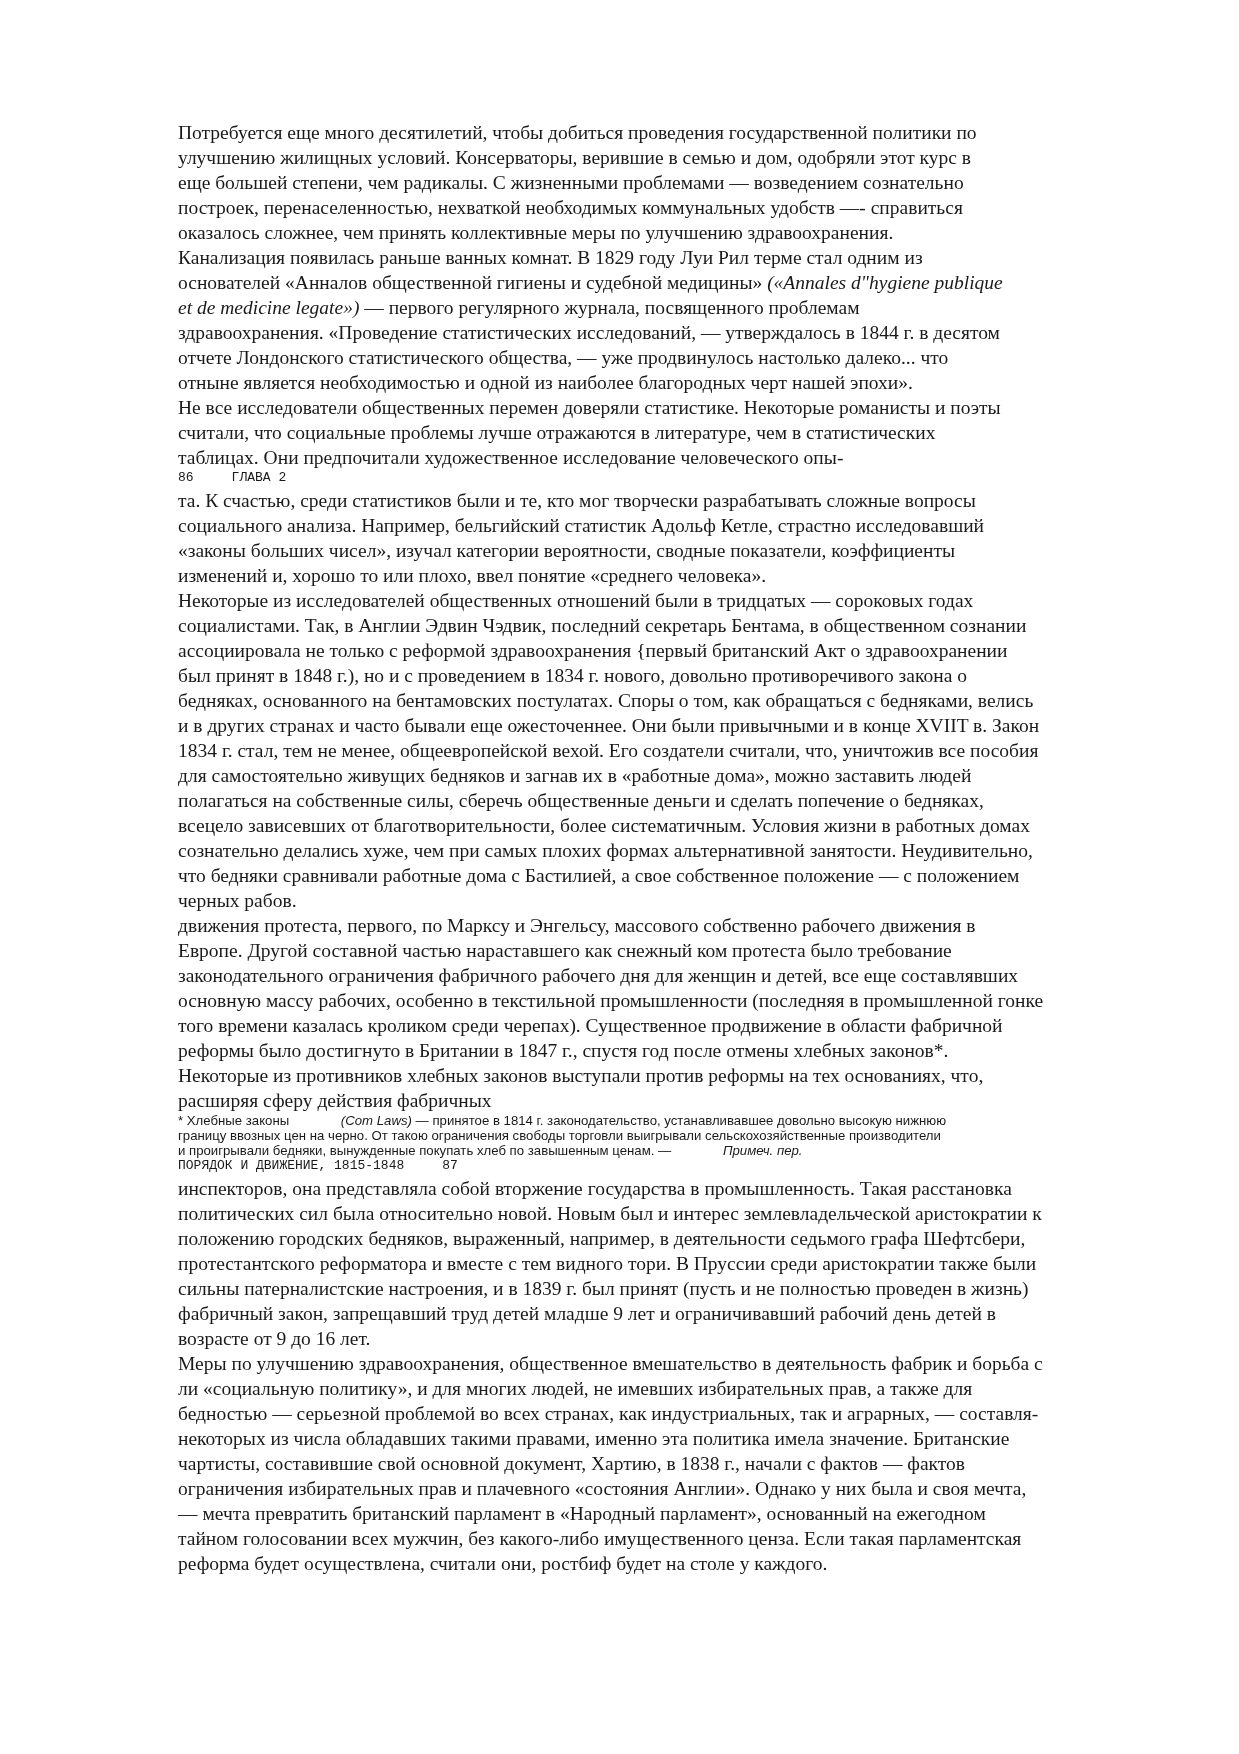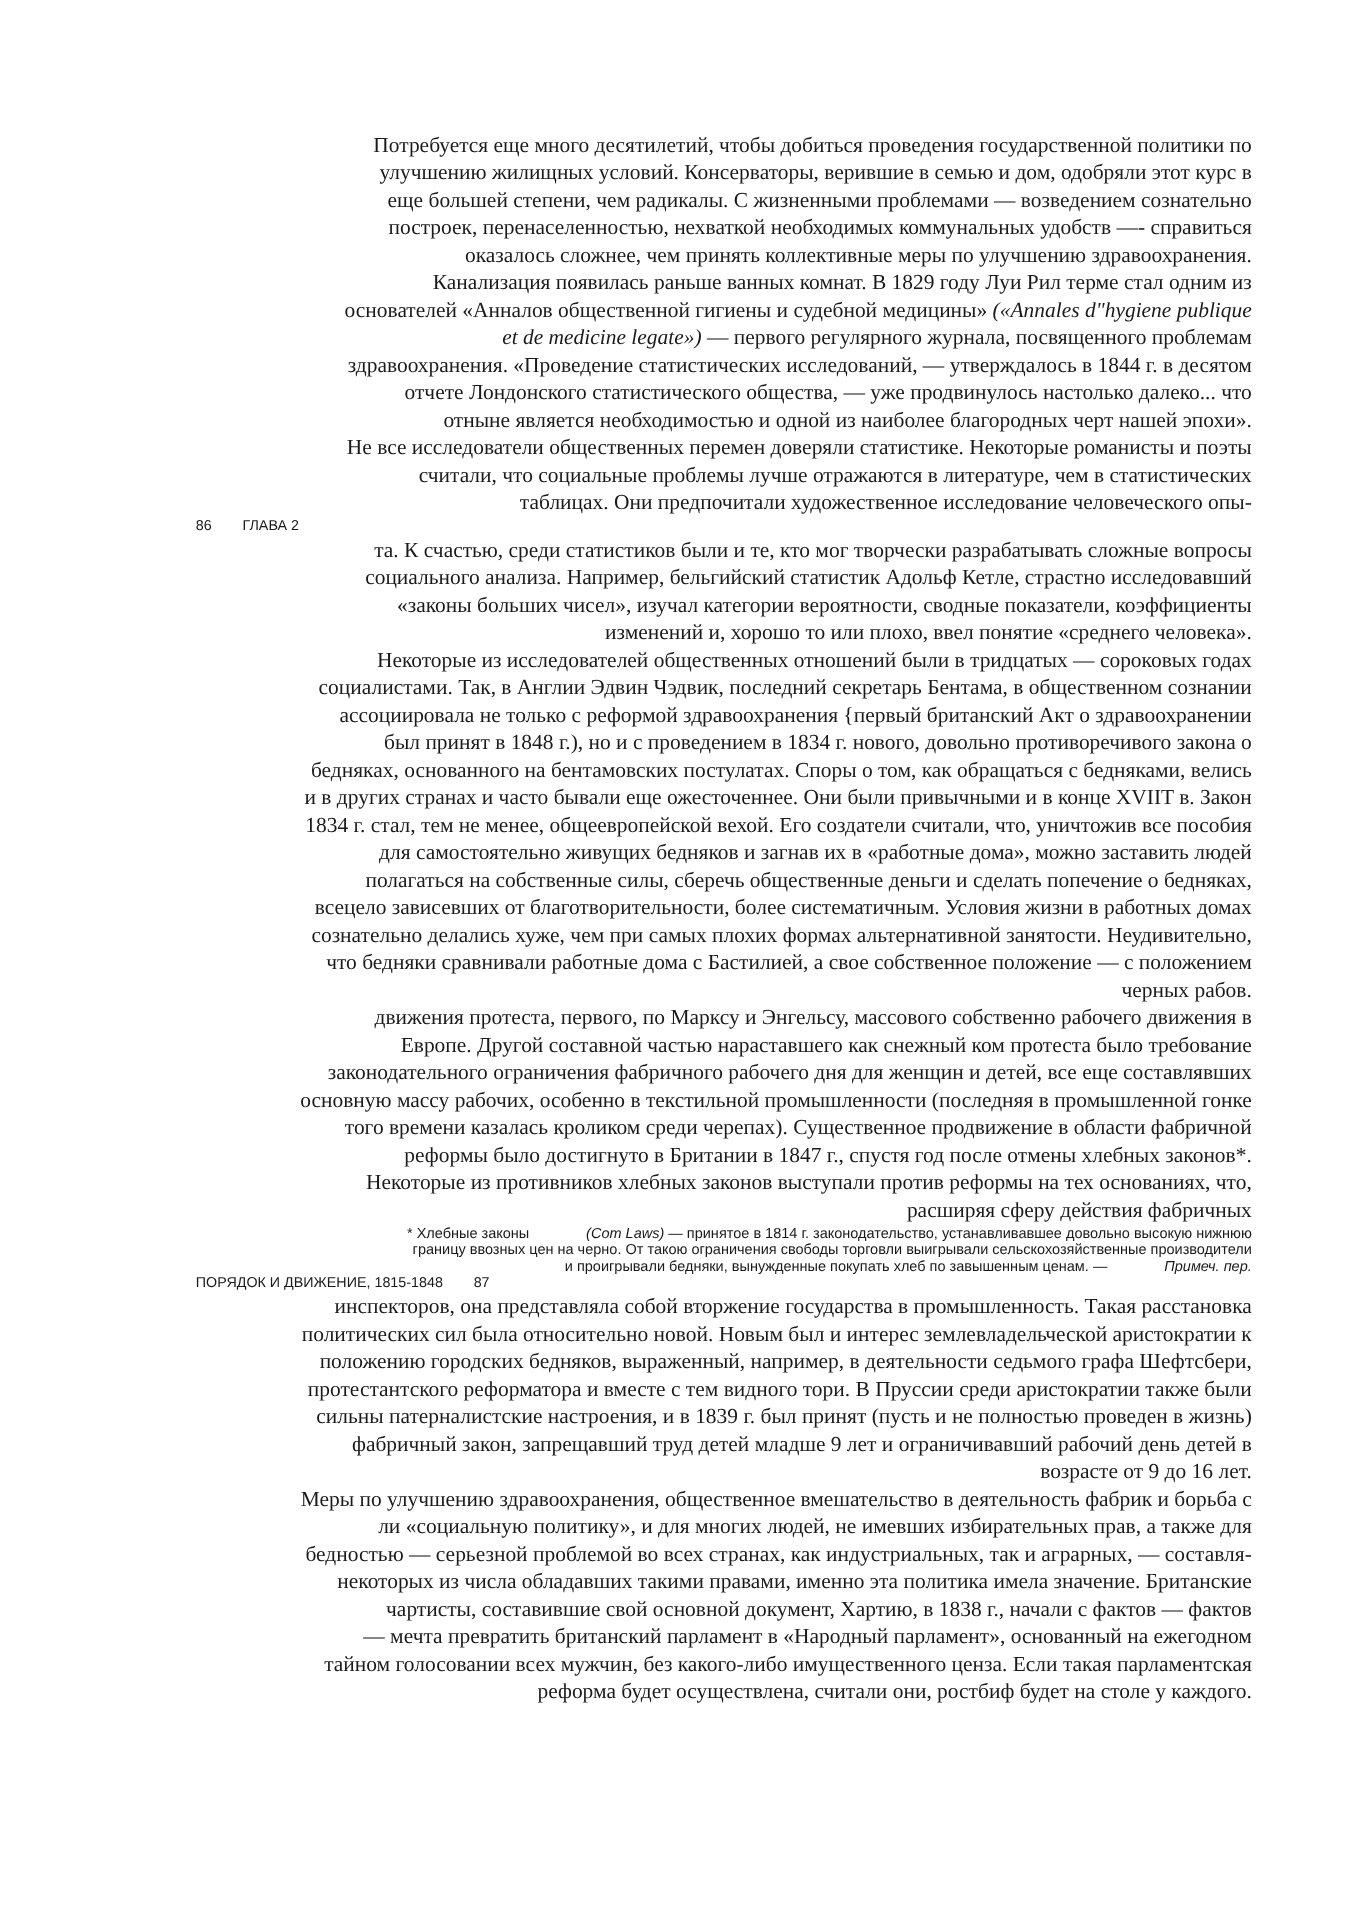--- a/index.html
+++ b/index.html
@@ -1,35 +1,35 @@
 <!DOCTYPE html>
 <html><head>
 <meta charset="utf-8">
 <style>
   html, body { margin: 0; padding: 0; background: #ffffff; }
   body { width: 1239px; height: 1754px; position: relative; overflow: hidden; }
-  .page { position: absolute; left: 178px; top: 120px; width: 960px; text-align: right; }
+  .page { position: absolute; left: 178px; top: 120px; width: 960px; }
   .line {
     font-family: "Liberation Serif", serif;
     font-size: 19.5px;
     line-height: 25px;
     color: #1a1a1a;
     white-space: nowrap;
     height: 25px;
   }
   .line i { font-style: italic; }
   .small {
     font-family: "Liberation Sans", sans-serif;
     font-size: 13px;
     line-height: 15px;
     height: 15px;
     color: #1a1a1a;
     white-space: nowrap;
   }
-  .running { display: flex; gap: 28px; }
+  .running { display: flex; gap: 38px; font-family: Liberation Mono, monospace; }
   .fn-line { font-family: "Liberation Sans", sans-serif; font-size: 13.2px; line-height: 15px; height: 15px; white-space: nowrap; color: #1a1a1a; }
   .fn-line i { font-style: italic; margin-left: 48px; }
   .gap-small { height: 3px; }
 </style>
 </head>
 <body>
 
 <div class="page">
 
   <div>
@@ -101,18 +101,19 @@
     <div class="line">положению городских бедняков, выраженный, например, в деятельности седьмого графа Шефтсбери,</div>
     <div class="line">протестантского реформатора и вместе с тем видного тори. В Пруссии среди аристократии также были</div>
     <div class="line">сильны патерналистские настроения, и в 1839 г. был принят (пусть и не полностью проведен в жизнь)</div>
     <div class="line">фабричный закон, запрещавший труд детей младше 9 лет и ограничивавший рабочий день детей в</div>
     <div class="line">возрасте от 9 до 16 лет.</div>
     <div class="line">Меры по улучшению здравоохранения, общественное вмешательство в деятельность фабрик и борьба с</div>
     <div class="line">ли «социальную политику», и для многих людей, не имевших избирательных прав, а также для</div>
     <div class="line">бедностью — серьезной проблемой во всех странах, как индустриальных, так и аграрных, — составля-</div>
     <div class="line">некоторых из числа обладавших такими правами, именно эта политика имела значение. Британские</div>
     <div class="line">чартисты, составившие свой основной документ, Хартию, в 1838 г., начали с фактов — фактов</div>
+    <div class="line">ограничения избирательных прав и плачевного «состояния Англии». Однако у них была и своя мечта,</div>
     <div class="line">— мечта превратить британский парламент в «Народный парламент», основанный на ежегодном</div>
     <div class="line">тайном голосовании всех мужчин, без какого-либо имущественного ценза. Если такая парламентская</div>
     <div class="line">реформа будет осуществлена, считали они, ростбиф будет на столе у каждого.</div>
   </div>
 
 </div>
 
 </body></html>

